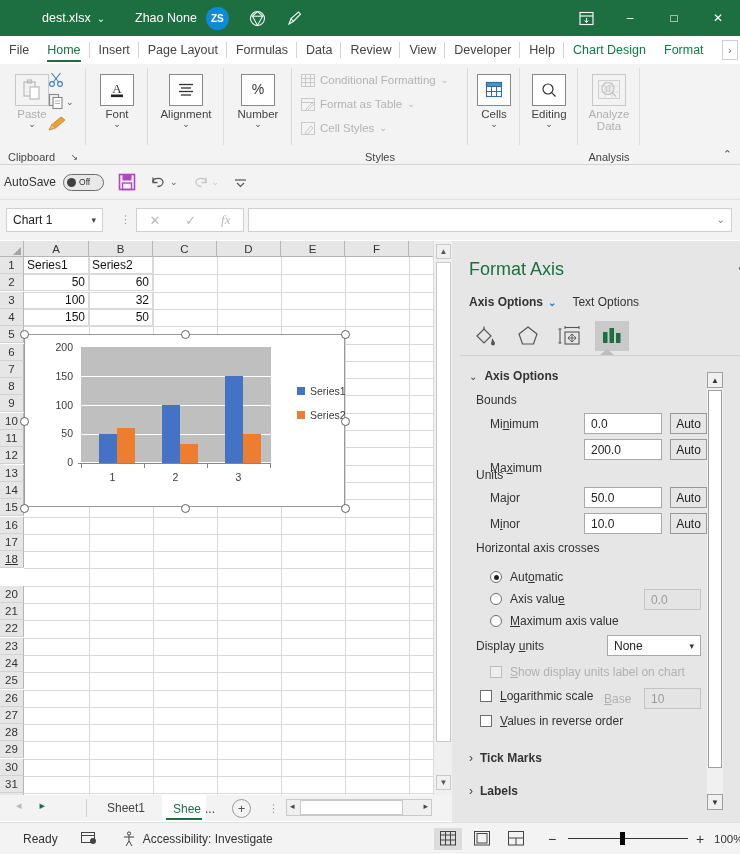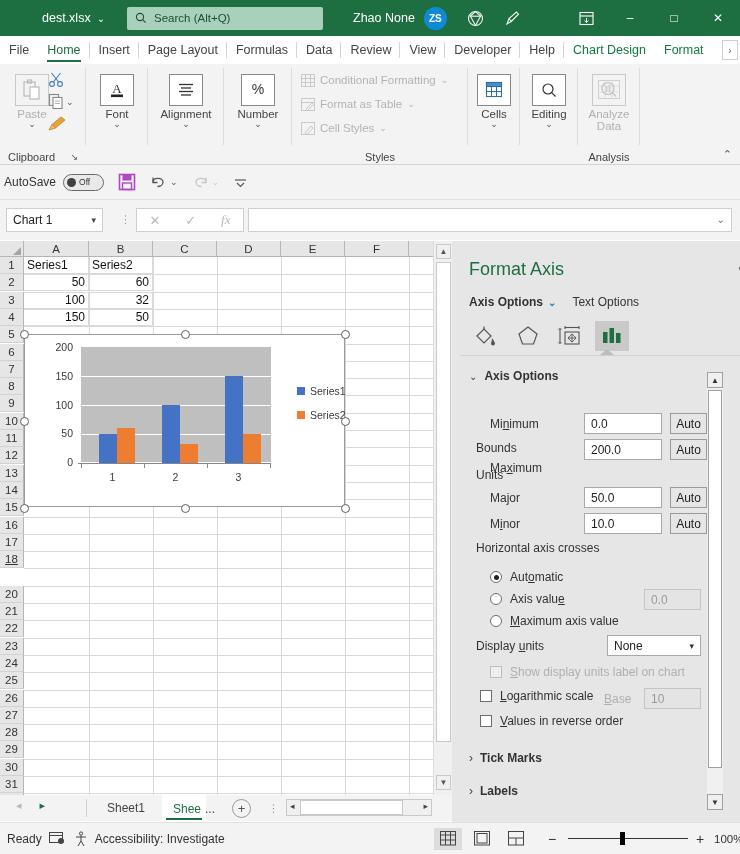--- a/index.html
+++ b/index.html
@@ -171,21 +171,21 @@
   .sheettab { position:absolute; top:0; height:26px; display:flex; align-items:center; padding:0 11px; font-size:12px; color:#444; }
   .sheettab.active { background:#fff; color:#1d6f42; border-top:2px solid #fff; }
   .sheettab.active::after { content:""; position:absolute; left:4px; right:4px; bottom:1px; height:2px; background:#1d6f42; }
   .hsb { position:absolute; top:4px; height:17px; background:#f0f0f0; border:1px solid #c9c9c9; }
 
   
   .statusbar {
     position:absolute; left:0; top:822px; width:740px; height:32px; background:#f3f3f3;
     border-top:1px solid #e0e0e0; display:flex; align-items:center; font-size:12px; color:#333;
   }
-  .sb-item { margin-left:7px; display:flex; align-items:center; gap:6px; }
+  .sb-item { margin-left:23px; display:flex; align-items:center; gap:6px; }
   .viewbtn { width:28px; height:22px; display:flex; align-items:center; justify-content:center; color:#444; }
   .viewbtn.sel { background:#dcdcdc; }
   .zoomslider { position:relative; width:120px; height:14px; display:flex; align-items:center; }
   .zoomslider .track { position:absolute; left:0; right:0; height:1.5px; background:#333; }
   .zoomslider .thumb { position:absolute; left:52px; width:5px; height:13px; background:#000; }
 
   
   .pane { position:absolute; left:452px; top:241px; width:342px; height:581px; background:#e6e6e6; }
   .pane-title { position:absolute; left:17px; top:18px; font-size:18px; color:#1d6f42; }
   .pane-dd { position:absolute; right:50px; top:22px; font-size:11px; color:#555; }
@@ -242,27 +242,20 @@
 </style>
 </head>
 <body>
 
 <div class="app">
 
   <div class="titlebar">
     <div class="tb-filename">
       <span>dest.xlsx</span>
       <span class="chev-s">⌄</span>
-    </div>
-    <div class="tb-search">
-      <svg width="12" height="12" viewBox="0 0 12 12">
-        <circle cx="5" cy="5" r="3.6" fill="none" stroke="#1c4f33" stroke-width="1.1"></circle>
-        <line x1="7.7" y1="7.7" x2="10.6" y2="10.6" stroke="#1c4f33" stroke-width="1.1"></line>
-      </svg>
-      <span>Search (Alt+Q)</span>
     </div>
     <div class="tb-user">Zhao None</div>
     <div class="tb-avatar">ZS</div>
     <div class="tb-icon">
       <svg width="17" height="17" viewBox="0 0 17 17">
         <circle cx="8.5" cy="8.5" r="7" fill="none" stroke="#fff" stroke-width="1.1"></circle>
         <path d="M8.5 1.6 L13.6 6.2 L8.5 15.4 L3.4 6.2 Z" fill="none" stroke="#fff" stroke-width="1.1"></path>
         <line x1="3.4" y1="6.2" x2="13.6" y2="6.2" stroke="#fff" stroke-width="1.1"></line>
       </svg>
     </div>
@@ -811,21 +804,21 @@
       </div>
     </div>
     <div class="icon-caret"></div>
     <div class="pane-hr"></div>
 
     <div class="sec-head" style="top:128px;">
       <span class="arw">⌄</span>
       <span>Axis Options</span>
     </div>
 
-    <div class="sub-label" style="left:24px; top:152px;margin-top:48px;">Bounds</div>
+    <div class="sub-label" style="left:24px; top:152px;">Bounds</div>
 
     <div class="sub-label" style="left:38px; top:176px;">Mi<u class="mn">n</u>imum</div>
     <div class="field" style="left:132px; top:172px; width:78px;">0.0</div>
     <div class="autobtn" style="left:218px; top:172px;">Auto</div>
 
     <div class="sub-label" style="left:38px; top:220px;">Ma<u class="mn">x</u>imum</div>
     <div class="field" style="left:132px; top:198px; width:78px;">200.0</div>
     <div class="autobtn" style="left:218px; top:198px;">Auto</div>
 
     <div class="sub-label" style="left:24px; top:227px;">Units</div>

